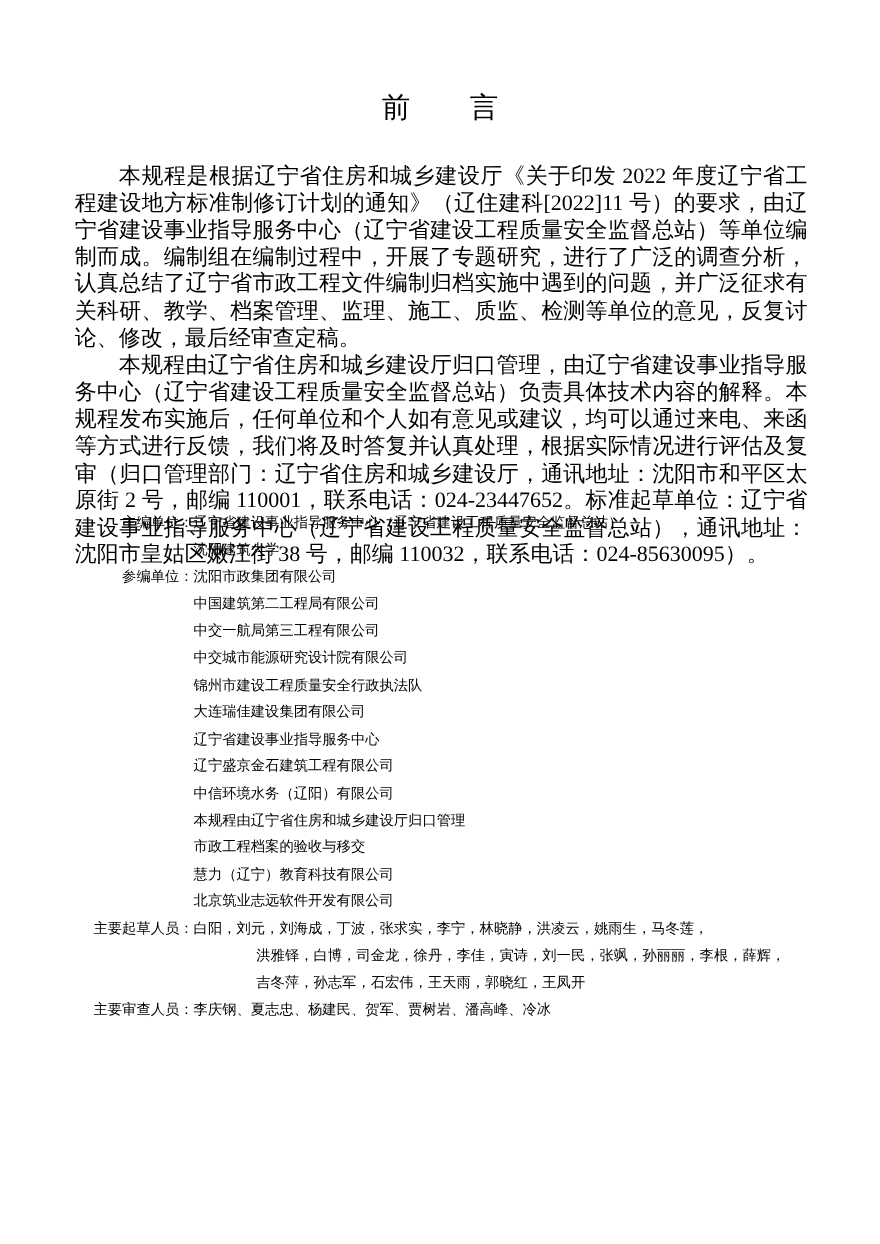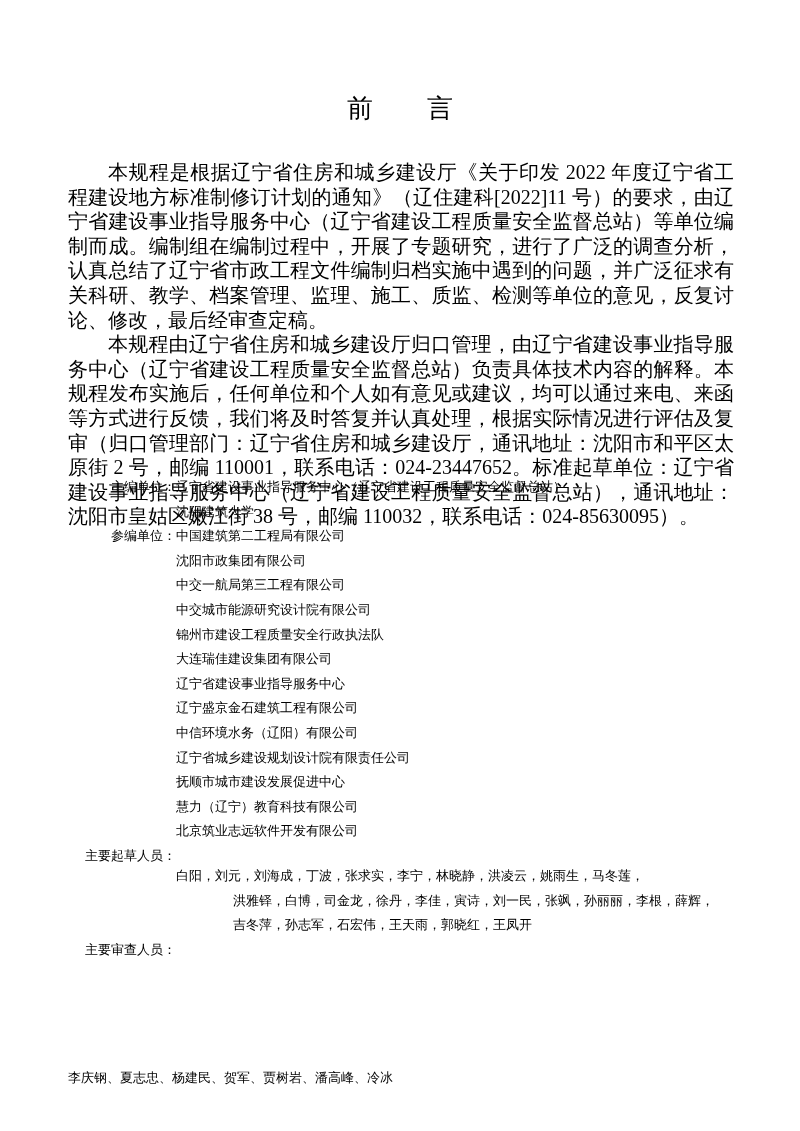--- a/index.html
+++ b/index.html
@@ -19,25 +19,25 @@
     width: 800px;
     height: 1131px;
     box-sizing: border-box;
   }
   .title {
     text-align: center;
     font-size: 26px;
     letter-spacing: 14px;
     text-indent: 14px;
     font-weight: 400;
-    margin: 17px;
+    margin: 5px;
     padding-top: 76px;
     padding-bottom: 0;
     line-height: 34px;
-    font-family: Liberation Mono, monospace;
+    font-family: Liberation Serif, serif;
   }
   .body-block {
     position: absolute;
     left: 68px;
     top: 143px;
     width: 666px;
   }
   p.para {
     margin: 0;
     font-size: 20px;
@@ -75,32 +75,30 @@
   }
   .role-line {
     white-space: nowrap;
   }
   .names-row .role-label {
     width: 108px;
     flex: 0 0 108px;
   }
   .names-values {
     flex: 1 1 auto;
-    margin-top: 20px;
   }
   .names-line {
     white-space: nowrap;
   }
   .names-line.indent {
     text-indent: 0;
     padding-left: 57px;
   }
   .reviewers {
     margin-top: 0;
-    flex-direction: column;
   }
 </style>
 </head>
 <body>
 
 <div class="page">
 
   <h1 class="title">前　言</h1>
 
   <div class="body-block">
@@ -114,31 +112,31 @@
       <div class="role-label">主编单位：</div>
       <div class="role-values">
         <div class="role-line">辽宁省建设事业指导服务中心（辽宁省建设工程质量安全监督总站）</div>
         <div class="role-line">沈阳建筑大学</div>
       </div>
     </div>
 
     <div class="role-row">
       <div class="role-label">参编单位：</div>
       <div class="role-values">
+        <div class="role-line">沈阳市政集团有限公司</div>
         <div class="role-line">中国建筑第二工程局有限公司</div>
-        <div class="role-line">沈阳市政集团有限公司</div>
         <div class="role-line">中交一航局第三工程有限公司</div>
         <div class="role-line">中交城市能源研究设计院有限公司</div>
         <div class="role-line">锦州市建设工程质量安全行政执法队</div>
         <div class="role-line">大连瑞佳建设集团有限公司</div>
         <div class="role-line">辽宁省建设事业指导服务中心</div>
         <div class="role-line">辽宁盛京金石建筑工程有限公司</div>
         <div class="role-line">中信环境水务（辽阳）有限公司</div>
-        <div class="role-line">辽宁省城乡建设规划设计院有限责任公司</div>
-        <div class="role-line">抚顺市城市建设发展促进中心</div>
+        <div class="role-line">本规程由辽宁省住房和城乡建设厅归口管理</div>
+        <div class="role-line">市政工程档案的验收与移交</div>
         <div class="role-line">慧力（辽宁）教育科技有限公司</div>
         <div class="role-line">北京筑业志远软件开发有限公司</div>
       </div>
     </div>
 
     <div class="role-row names-row">
       <div class="role-label wide">主要起草人员：</div>
       <div class="names-values">
         <div class="names-line">白阳，刘元，刘海成，丁波，张求实，李宁，林晓静，洪凌云，姚雨生，马冬莲，</div>
         <div class="names-line indent">洪雅铎，白博，司金龙，徐丹，李佳，寅诗，刘一民，张飒，孙丽丽，李根，薛辉，</div>

